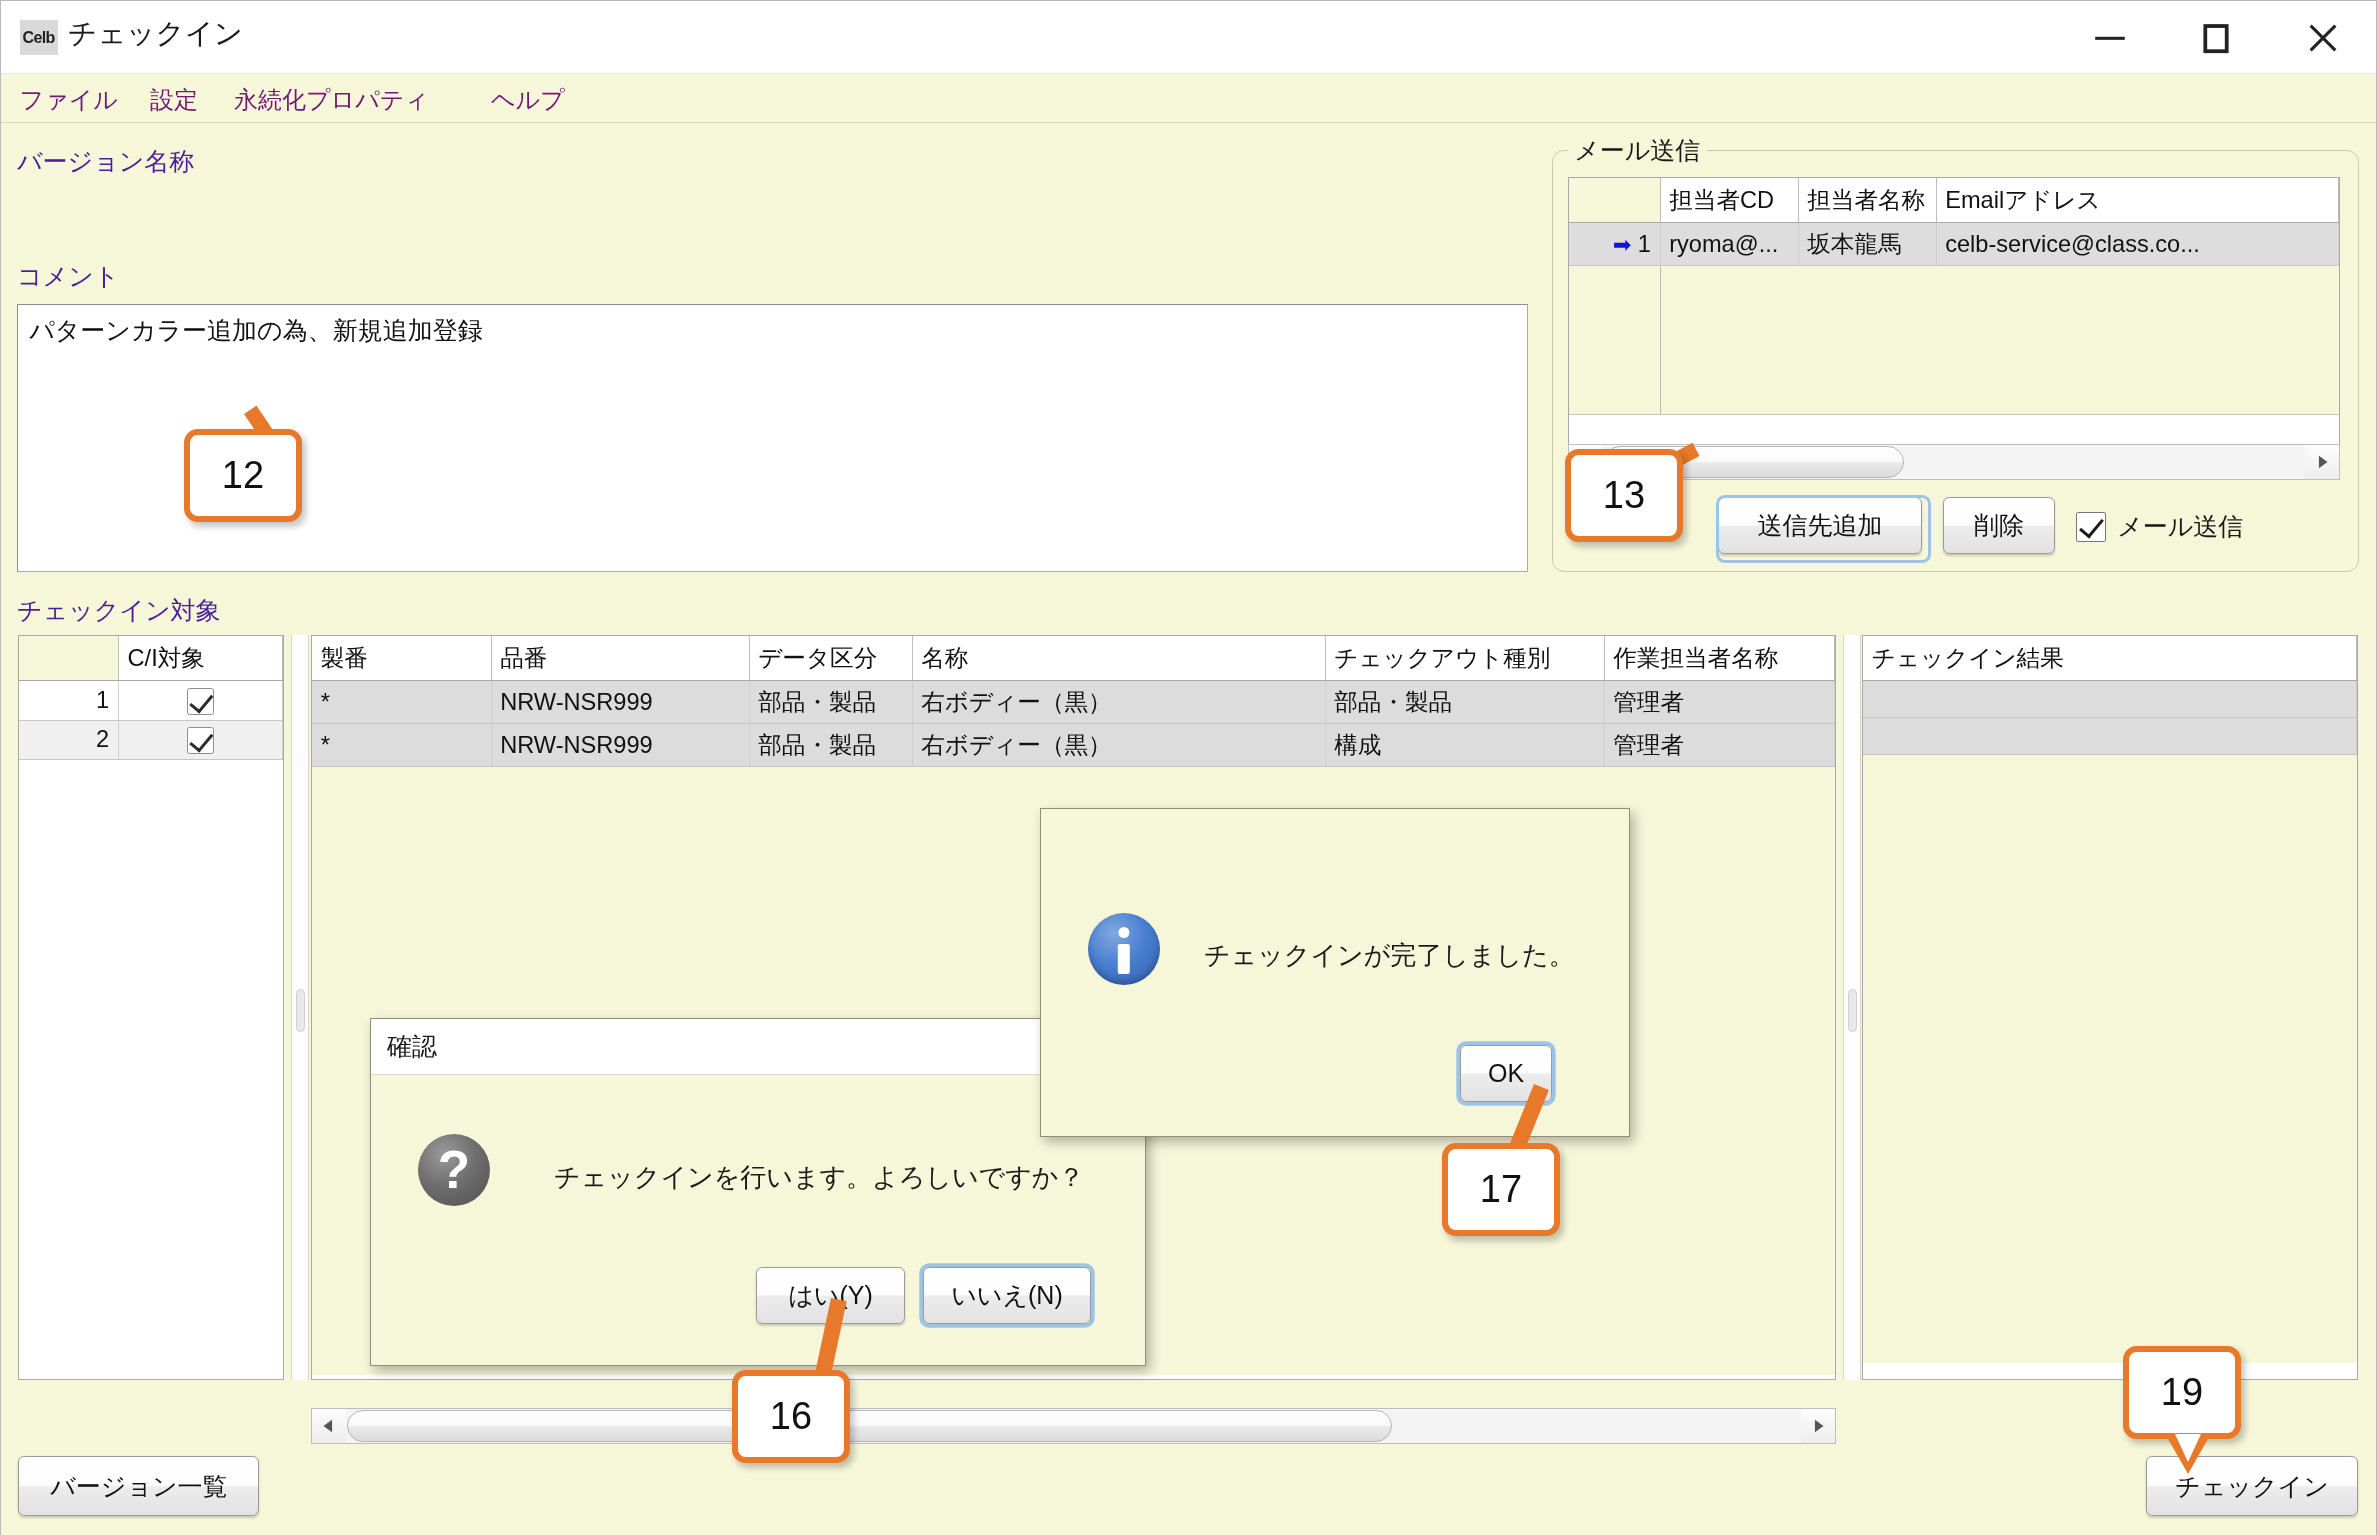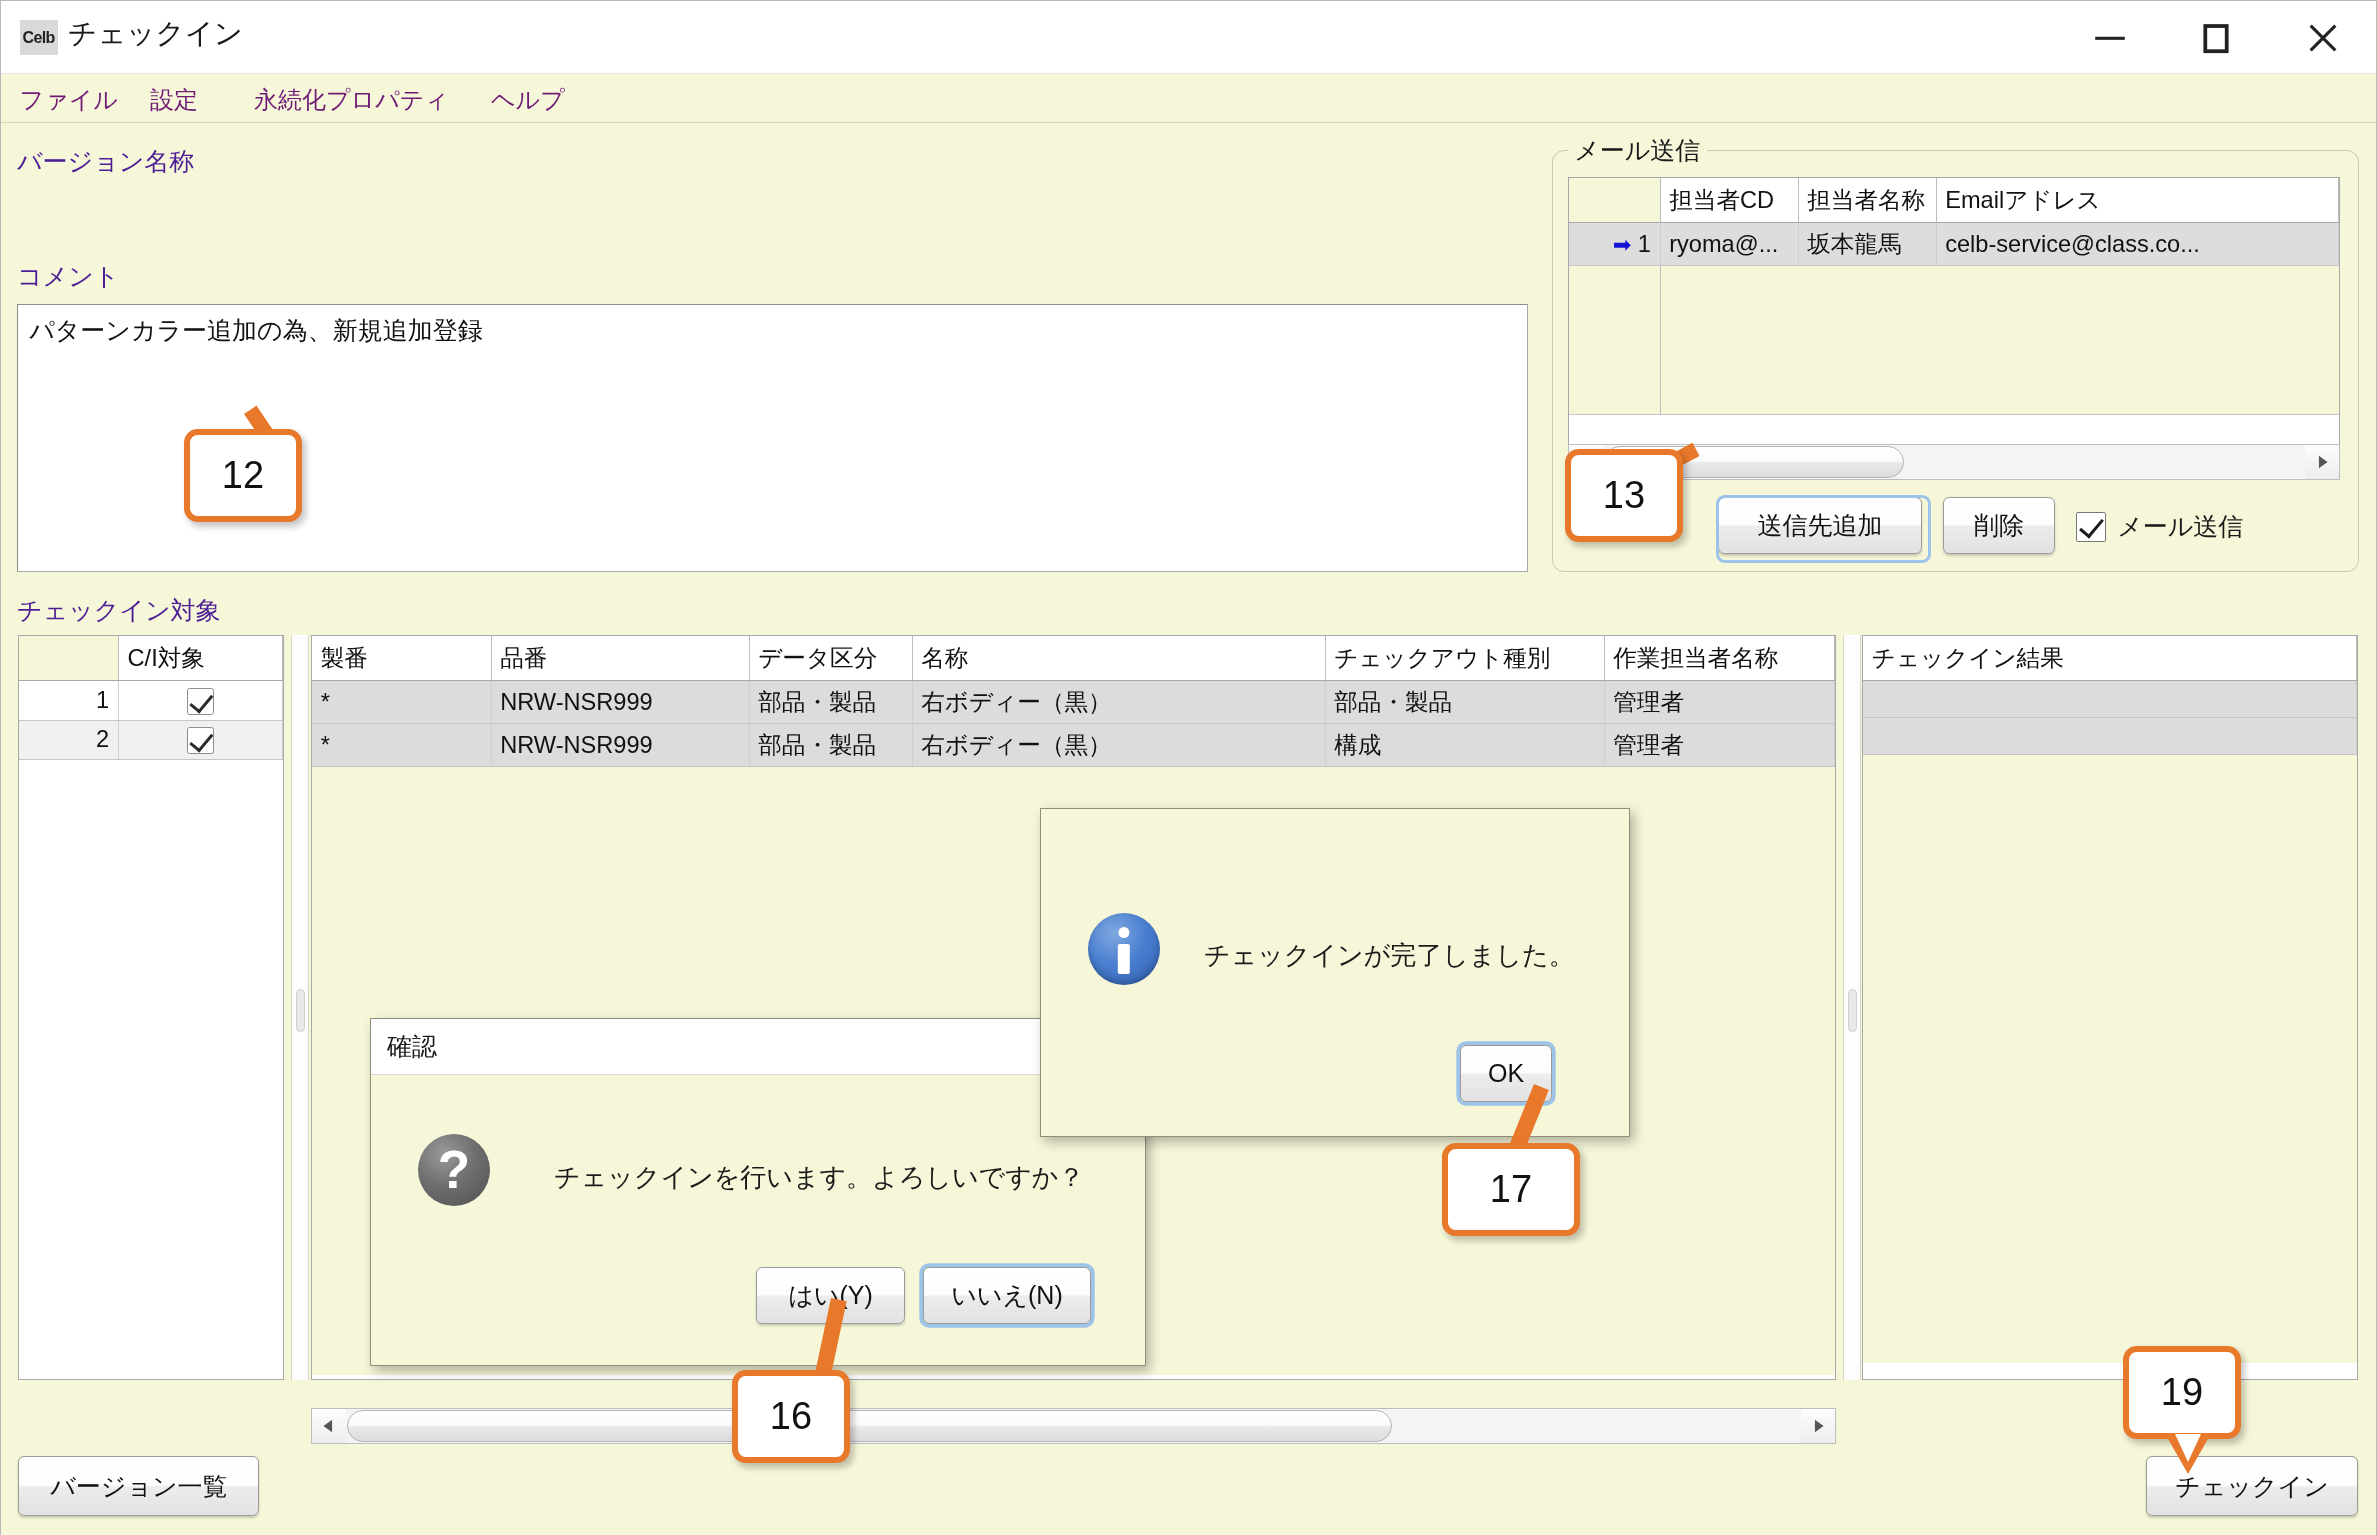--- a/index.html
+++ b/index.html
@@ -237,21 +237,21 @@
       <svg width="37" height="37" viewBox="0 0 60 60">
         <line x1="10" y1="10" x2="50" y2="50" stroke="#222" stroke-width="5"></line>
         <line x1="50" y1="10" x2="10" y2="50" stroke="#222" stroke-width="5"></line>
       </svg>
     </div>
   </div>
 
   <div class="menubar">
     <div class="menu-item" style="left:18.6px;">ファイル</div>
     <div class="menu-item" style="left:149px;">設定</div>
-    <div class="menu-item" style="left:233px;margin-left:20px;">永続化プロパティ</div>
+    <div class="menu-item" style="left:233px;">永続化プロパティ</div>
     <div class="menu-item" style="left:490px;">ヘルプ</div>
   </div>
 
   <div class="lbl" style="left:16px;top:144px;">バージョン名称</div>
 
   <div class="lbl" style="left:16px;top:259px;">コメント</div>
   <div class="textarea" style="left:16px;top:303px;width:1511px;height:268px;">パターンカラー追加の為、新規追加登録</div>
 
   <div class="groupbox" style="left:1551px;top:149px;width:807px;height:422px;">
     <span class="gb-title">メール送信</span>
@@ -481,18 +481,18 @@
     <span class="tail-dn-outer" style="left:38px;"></span>
     <span class="tail-dn-inner" style="left:46px;"></span>
   </div>
 
   <div class="tail-line" style="left:830px;top:1297px;width:16px;height:81px;transform:rotate(12deg);"></div>
   <div class="callout" style="left:731px;top:1369px;width:118px;height:93px;">
     <span>16</span>
   </div>
 
   <div class="tail-line" style="left:1533px;top:1083px;width:16px;height:74px;transform:rotate(22deg);"></div>
-  <div class="callout" style="left:1441px;top:1142px;width:138px;height:93px;">
+  <div class="callout" style="left:1441px;top:1142px;width:118px;height:93px;">
     <span>17</span>
   </div>
 
 </div>
 
 
 </body></html>

